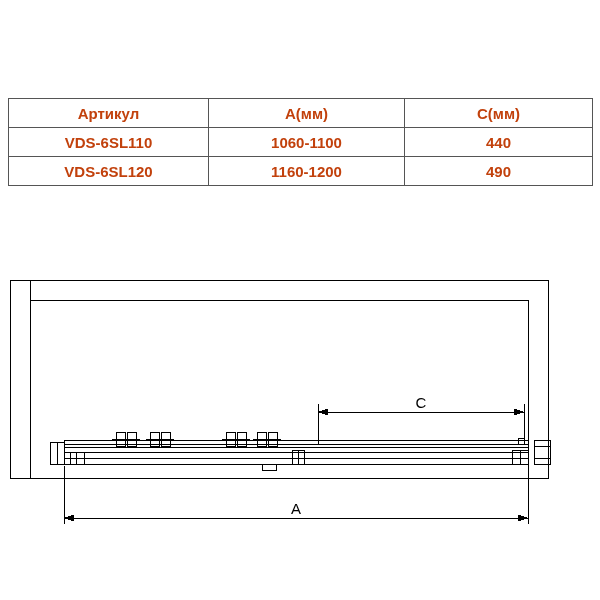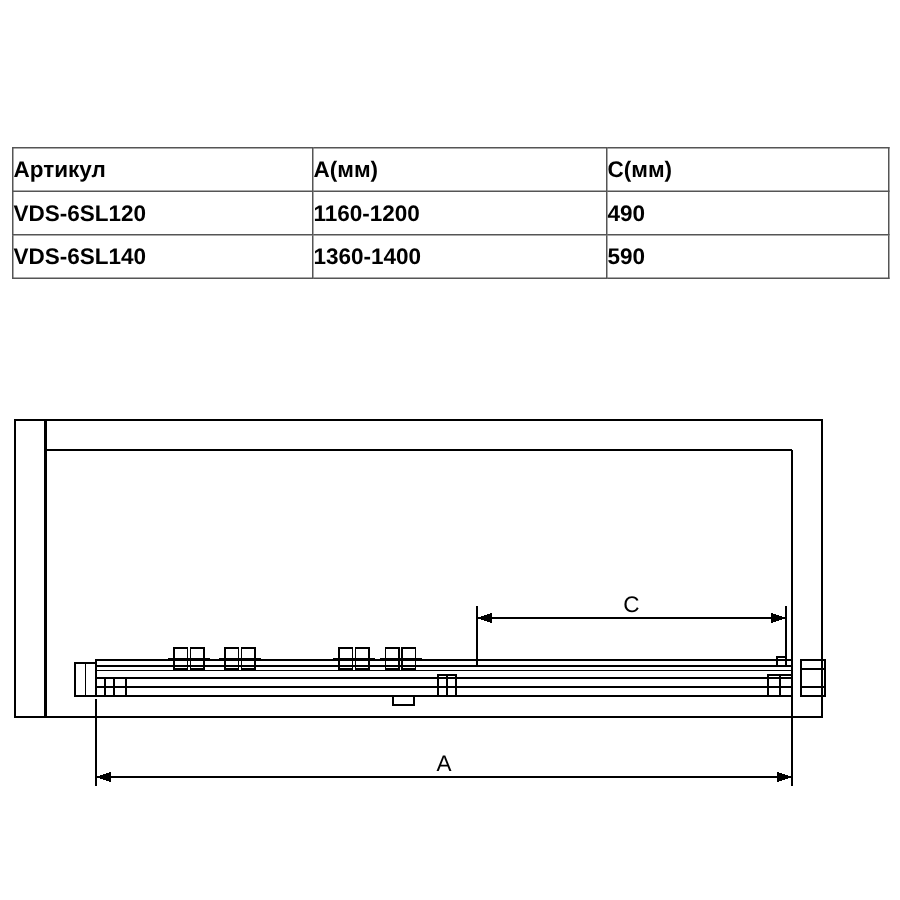--- a/index.html
+++ b/index.html
@@ -30,26 +30,26 @@
     width: 584px;
   }
   table.spec {
     border-collapse: collapse;
     width: 584px;
     table-layout: fixed;
   }
   table.spec td, table.spec th {
     border: 1px solid #555555;
     height: 28px;
-    text-align: left;
+    text-align: center;
     vertical-align: middle;
     font-size: 15px;
     font-weight: bold;
     padding: 0;
-    color: #000000;
+    color: #c2410c;
   }
   table.spec th {
     font-size: 15px;
   }
   table.spec col.c1 { width: 200px; }
   table.spec col.c2 { width: 196px; }
   table.spec col.c3 { width: 188px; }
 
   
   .drawing {
@@ -83,28 +83,28 @@
         </colgroup>
       <thead>
         <tr>
           <th>Артикул</th>
           <th>A(мм)</th>
           <th>C(мм)</th>
         </tr>
       </thead>
       <tbody>
         <tr>
+          <td>VDS-6SL110</td>
+          <td>1060-1100</td>
+          <td>440</td>
+        </tr>
+        <tr>
           <td>VDS-6SL120</td>
           <td>1160-1200</td>
           <td>490</td>
-        </tr>
-        <tr>
-          <td>VDS-6SL140</td>
-          <td>1360-1400</td>
-          <td>590</td>
         </tr>
       </tbody>
     </table>
   </div>
 
   <div class="drawing">
     <svg width="600" height="300" viewBox="0 0 600 300" xmlns="http://www.w3.org/2000/svg">
 
       <g stroke="#000000" fill="none" stroke-width="1" shape-rendering="crispEdges">
 

